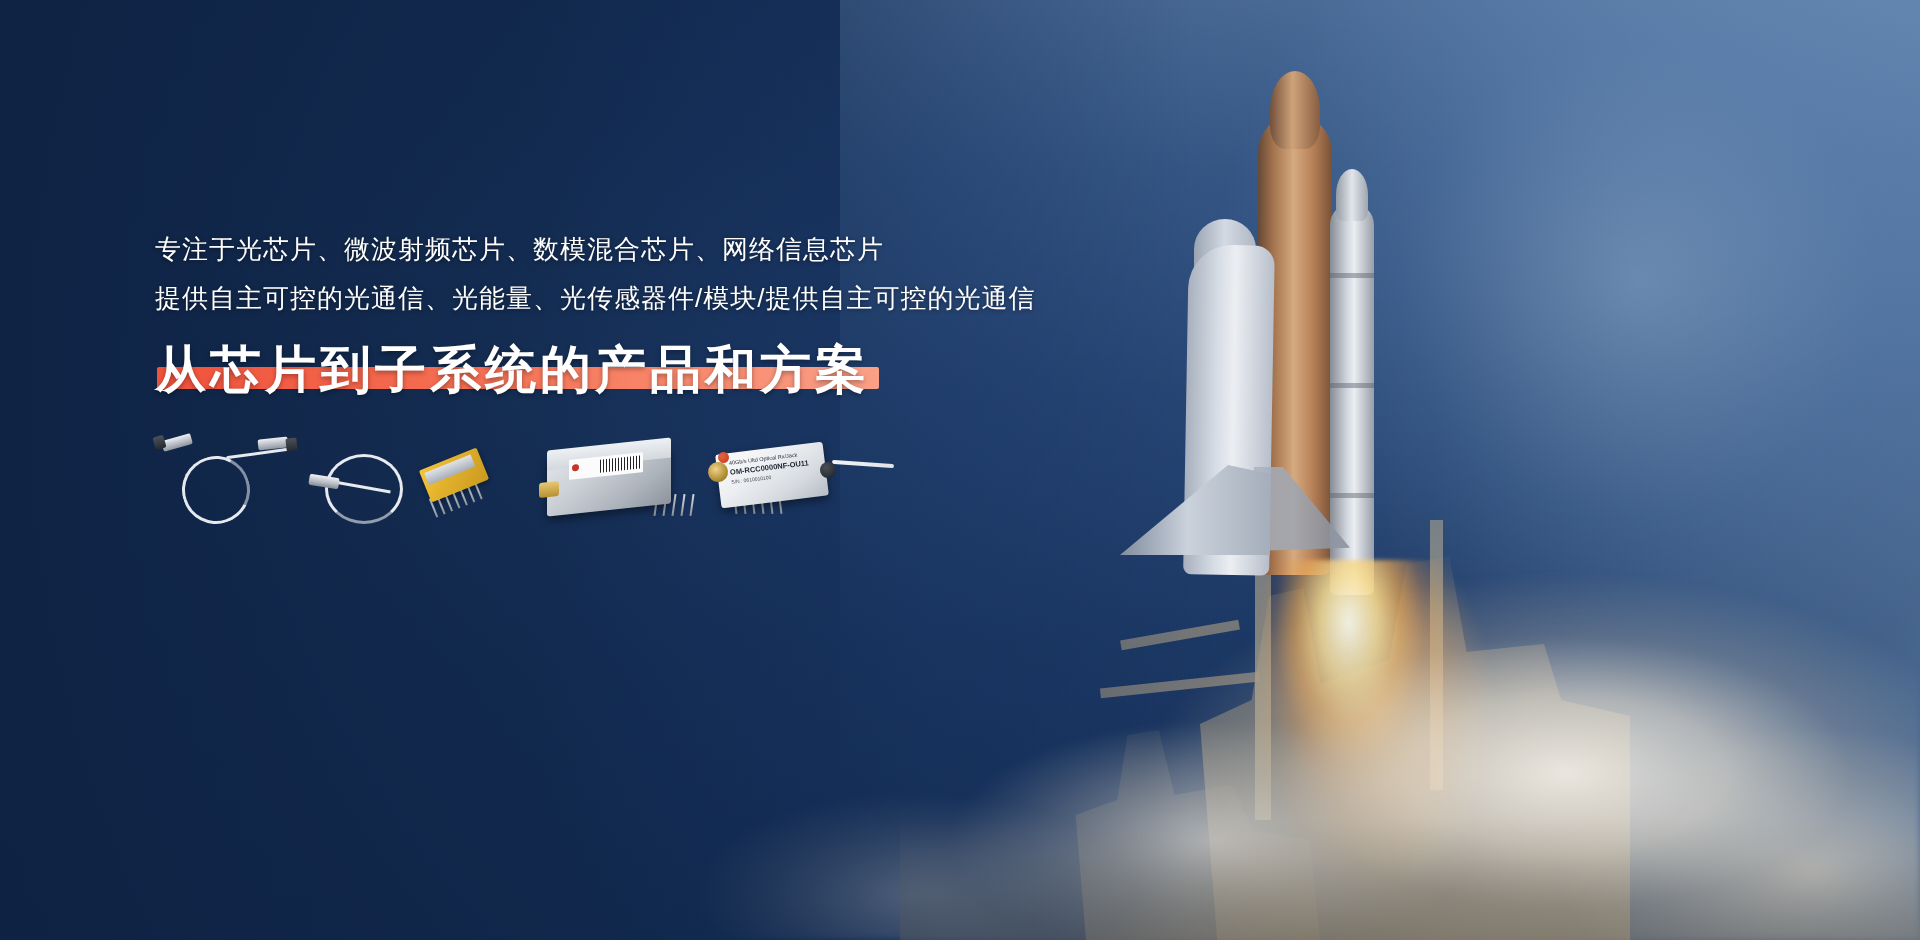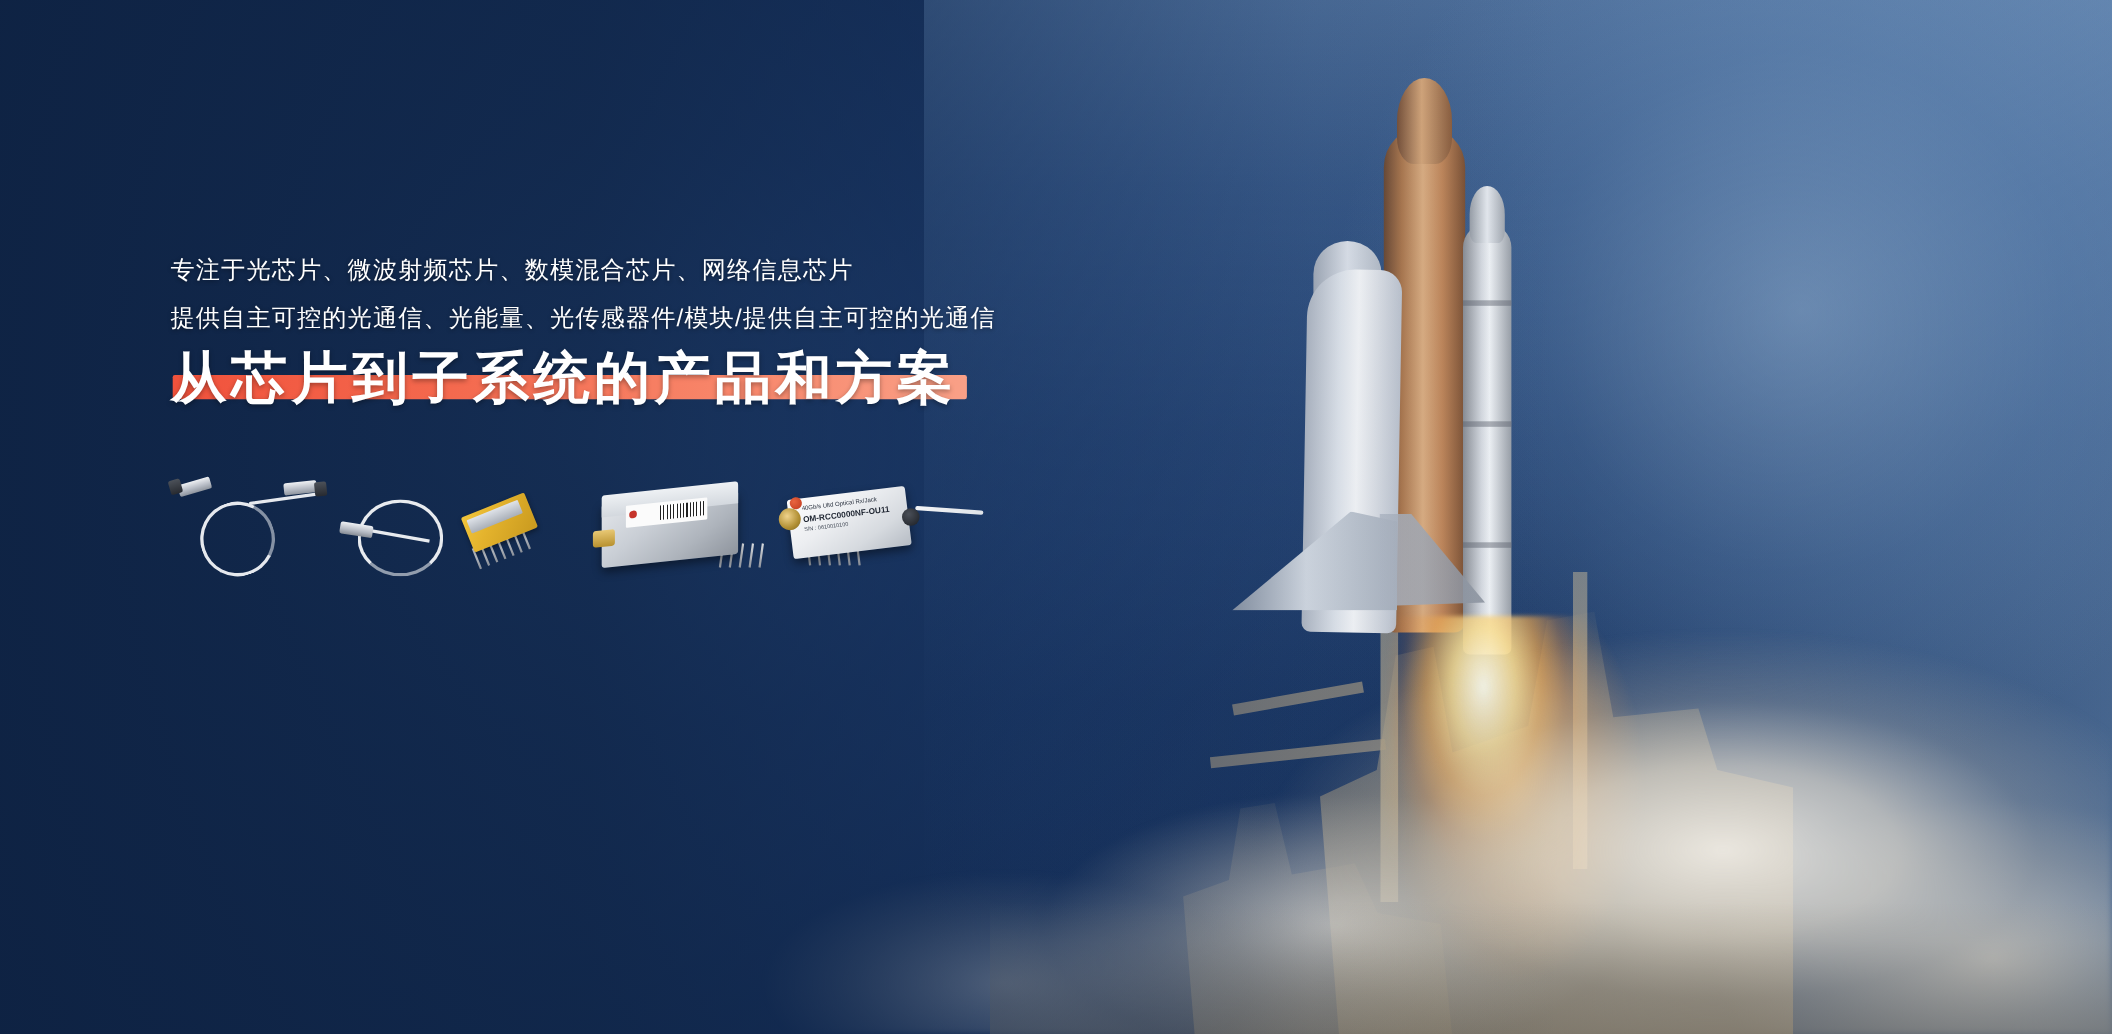--- a/index.html
+++ b/index.html
@@ -123,27 +123,27 @@
   
   .vignette {
     position:absolute; inset:0;
     background:linear-gradient(to right, rgba(14,34,66,0.92) 0%, rgba(16,38,72,0.80) 28%, rgba(20,46,86,0.42) 48%, rgba(24,54,98,0.10) 62%, rgba(0,0,0,0) 74%);
     pointer-events:none;
   }
 
   
   .copy { position:absolute; left:155px; top:228px; width:1000px; }
   .sub {
-    font-size:22px; line-height:1.62; color:#ffffff; letter-spacing:1px;
+    font-size:26px; line-height:1.62; color:#ffffff; letter-spacing:1px;
     font-weight:400; white-space:nowrap;
     text-shadow:0 1px 4px rgba(0,0,0,0.45);
   }
   .sub2 { margin-top:7px; }
 
-  .headline-wrap { position:relative; display:inline-block; margin-top:9px; }
+  .headline-wrap { position:relative; display:inline-block; margin-top:22px; }
   .hl-bar {
     position:absolute; left:2px; bottom:9px; height:22px; width:722px;
     background:linear-gradient(to right,#f0523c 0%,#f4694e 35%,#f8866a 70%,#f9a087 100%);
     border-radius:2px;
   }
   .headline {
     position:relative; font-size:51px; font-weight:700; color:#ffffff;
     letter-spacing:4px; line-height:1.12; white-space:nowrap;
     text-shadow:0 2px 5px rgba(0,0,0,0.35);
   }

